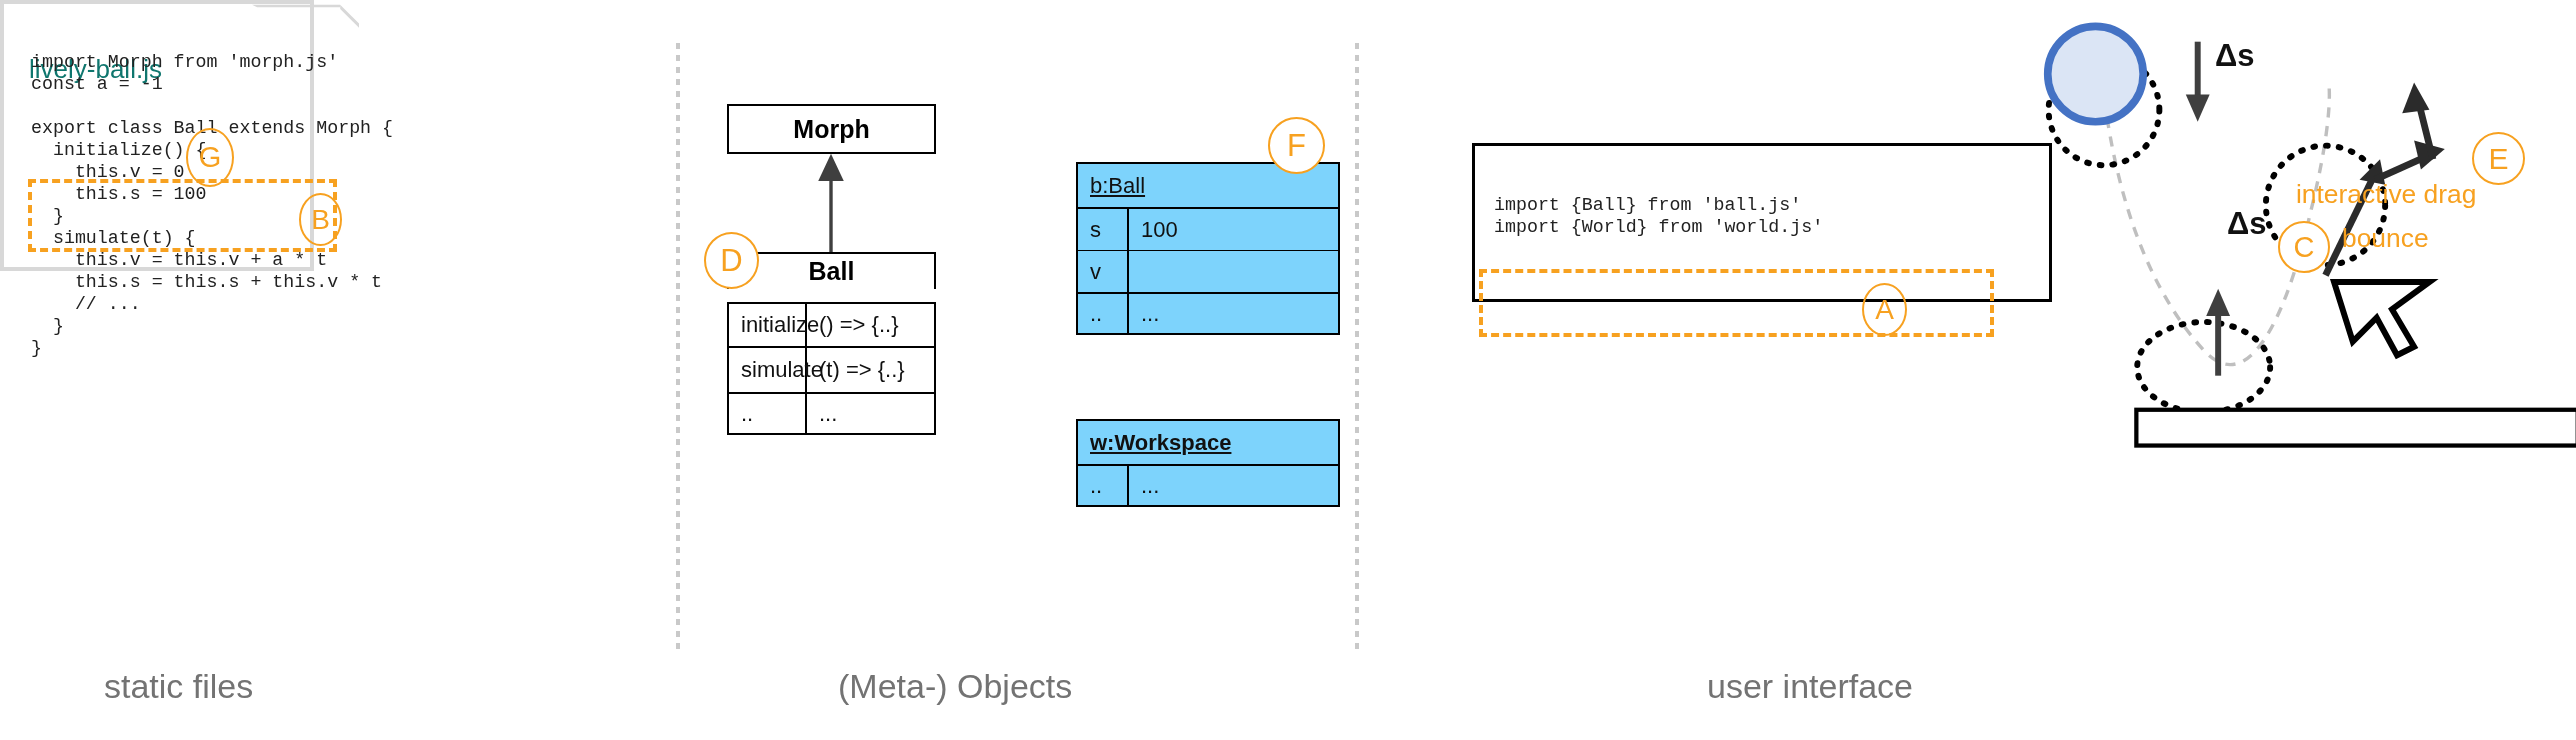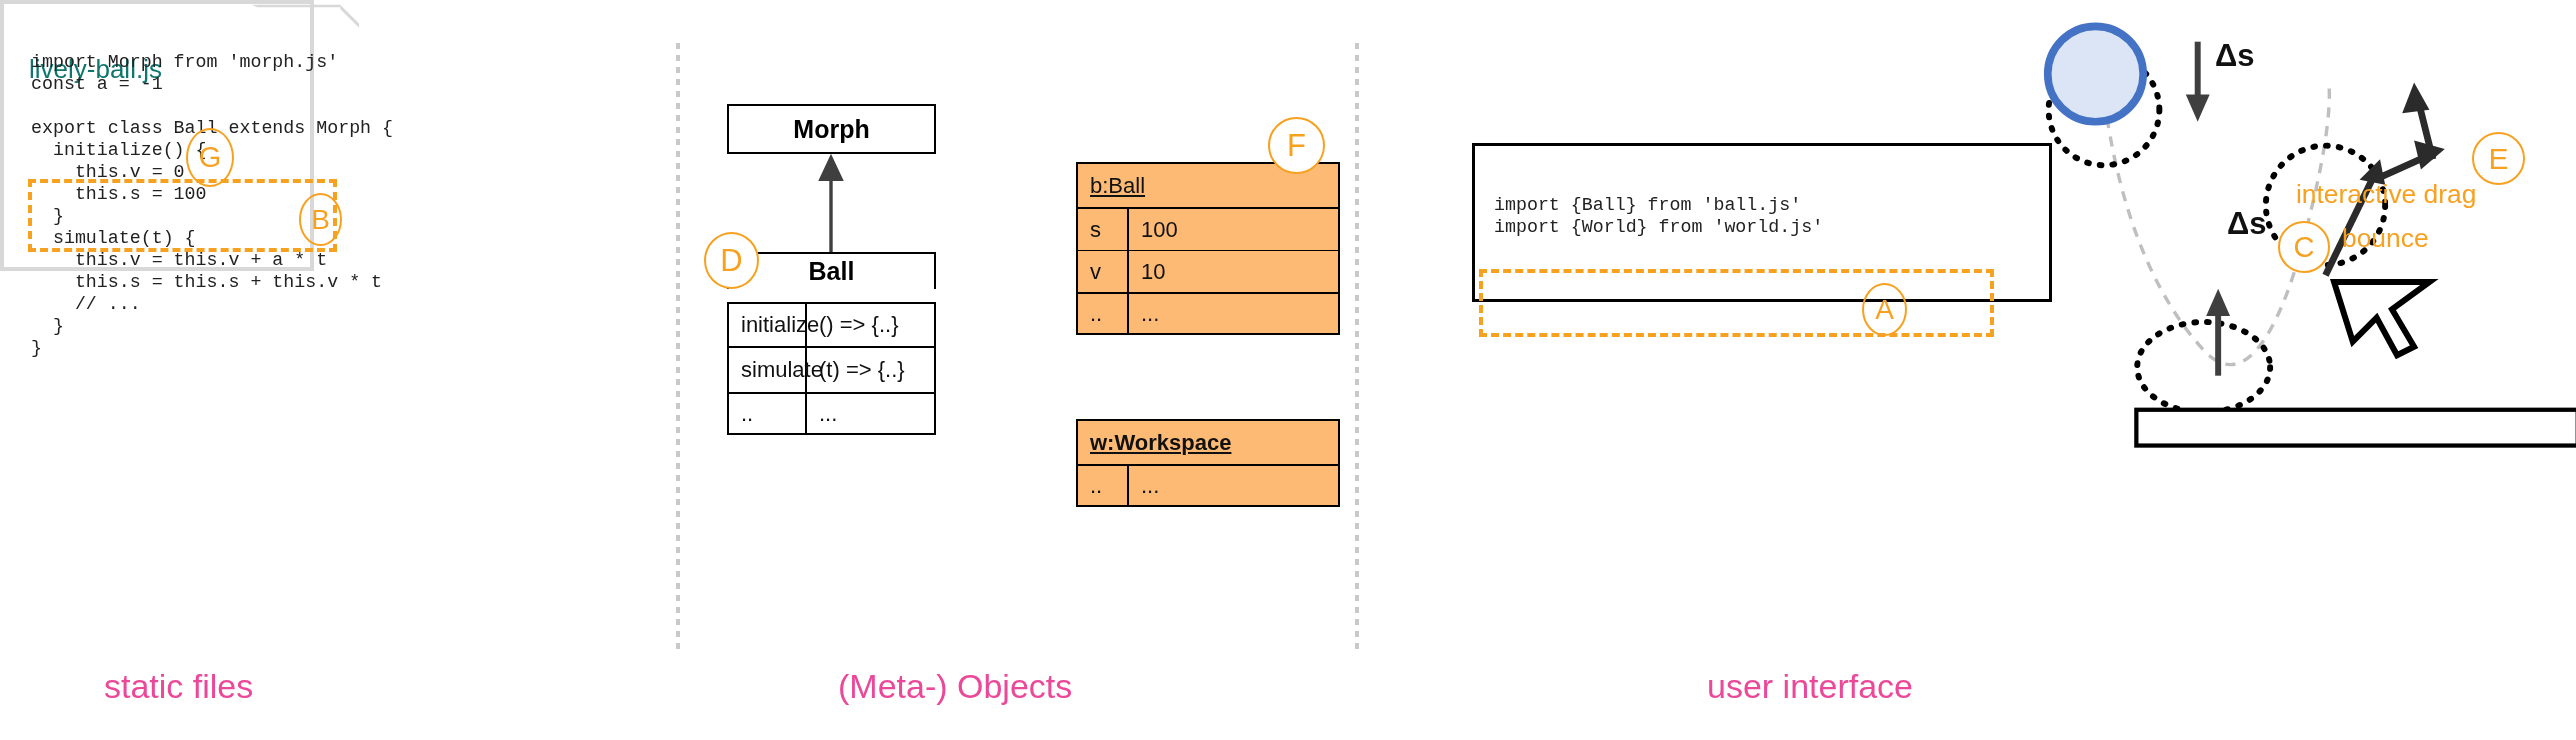--- a/index.html
+++ b/index.html
@@ -6,21 +6,21 @@
   body{width:2576px;height:741px;position:relative;overflow:hidden;
        font-family:"Liberation Sans",sans-serif;}
   .abs{position:absolute;}
 
   
   .divider{position:absolute;top:43px;height:607px;width:4.3px;
            background-image:linear-gradient(to bottom,#c9c9c9 0 6px,rgba(0,0,0,0) 6px 12px);
            background-size:4.3px 12px;}
 
   
-  .caption{position:absolute;top:667px;font-size:34px;color:#ec4899;
+  .caption{position:absolute;top:667px;font-size:34px;color:#737373;
            font-family:"Liberation Sans",sans-serif;white-space:nowrap;}
 
   
   #file-card{left:32px;top:32px;width:314px;height:271px;}
   .file-body{position:absolute;left:0;top:0;width:314px;height:271px;
              background:#ffffff;border:4.3px solid #d8d8d8;box-sizing:border-box;}
   .file-fold{position:absolute;right:-0.9px;top:-0.9px;width:0;height:0;
              border-left:72px solid transparent;border-top:72px solid #ffffff;}
   .file-fold-line{position:absolute;left:252px;top:2.6px;width:107px;height:107px;}
   .file-title{position:absolute;left:29px;top:22px;font-size:26px;color:#0f766e;
@@ -39,21 +39,21 @@
 
   
   .uml{position:absolute;background:#fff;border:2.6px solid #000;box-sizing:border-box;}
   .uml-title{display:flex;align-items:center;justify-content:center;
              font-weight:bold;font-size:25px;font-family:"Liberation Sans",sans-serif;}
   .uml-cell{display:flex;align-items:center;padding-left:12px;
             font-size:22px;font-family:"Liberation Sans",sans-serif;color:#111;}
   .uml-cell.left{border-right:2.6px solid #000;box-sizing:border-box;}
 
   
-  .obj{position:absolute;background:#fdba74;border:2.6px solid #000;box-sizing:border-box;}
+  .obj{position:absolute;background:#7dd3fc;border:2.6px solid #000;box-sizing:border-box;}
   .obj-head{display:flex;align-items:center;padding-left:12px;font-size:22px;
             font-family:"Liberation Sans",sans-serif;color:#111;}
   .obj-head span{text-decoration:underline;}
 
   
   #workspace{position:absolute;left:1472px;top:143px;width:580px;height:159px;
              border:3.4px solid #000;background:#fff;box-sizing:border-box;}
   #ws-titlebar{position:relative;height:38px;border-bottom:3.4px solid #000;
                background:#fff;}
   #ws-title{position:absolute;left:12px;top:4.3px;font-size:25px;color:#111;
@@ -140,21 +140,20 @@
 </div>
 <div class="obj" style="left:1076px;top:209px;width:264px;height:43px;border-top:none;">
   <div style="display:flex;height:100%;">
     <div class="uml-cell left" style="width:51px;">s</div>
     <div class="uml-cell" style="flex:1;">100</div>
   </div>
 </div>
 <div class="obj" style="left:1076px;top:251px;width:264px;height:43px;border-top:none;">
   <div style="display:flex;height:100%;">
     <div class="uml-cell left" style="width:51px;">v</div>
-    <div class="uml-cell" style="flex:1;">10</div>
   </div>
 </div>
 <div class="obj" style="left:1076px;top:294px;width:264px;height:41px;border-top:none;">
   <div style="display:flex;height:100%;">
     <div class="uml-cell left" style="width:51px;">..</div>
     <div class="uml-cell" style="flex:1;">...</div>
   </div>
 </div>
 
 <div class="marker" style="left:1268px;top:117px;width:53px;height:53px;font-size:31px;background:#fff;">F</div>

